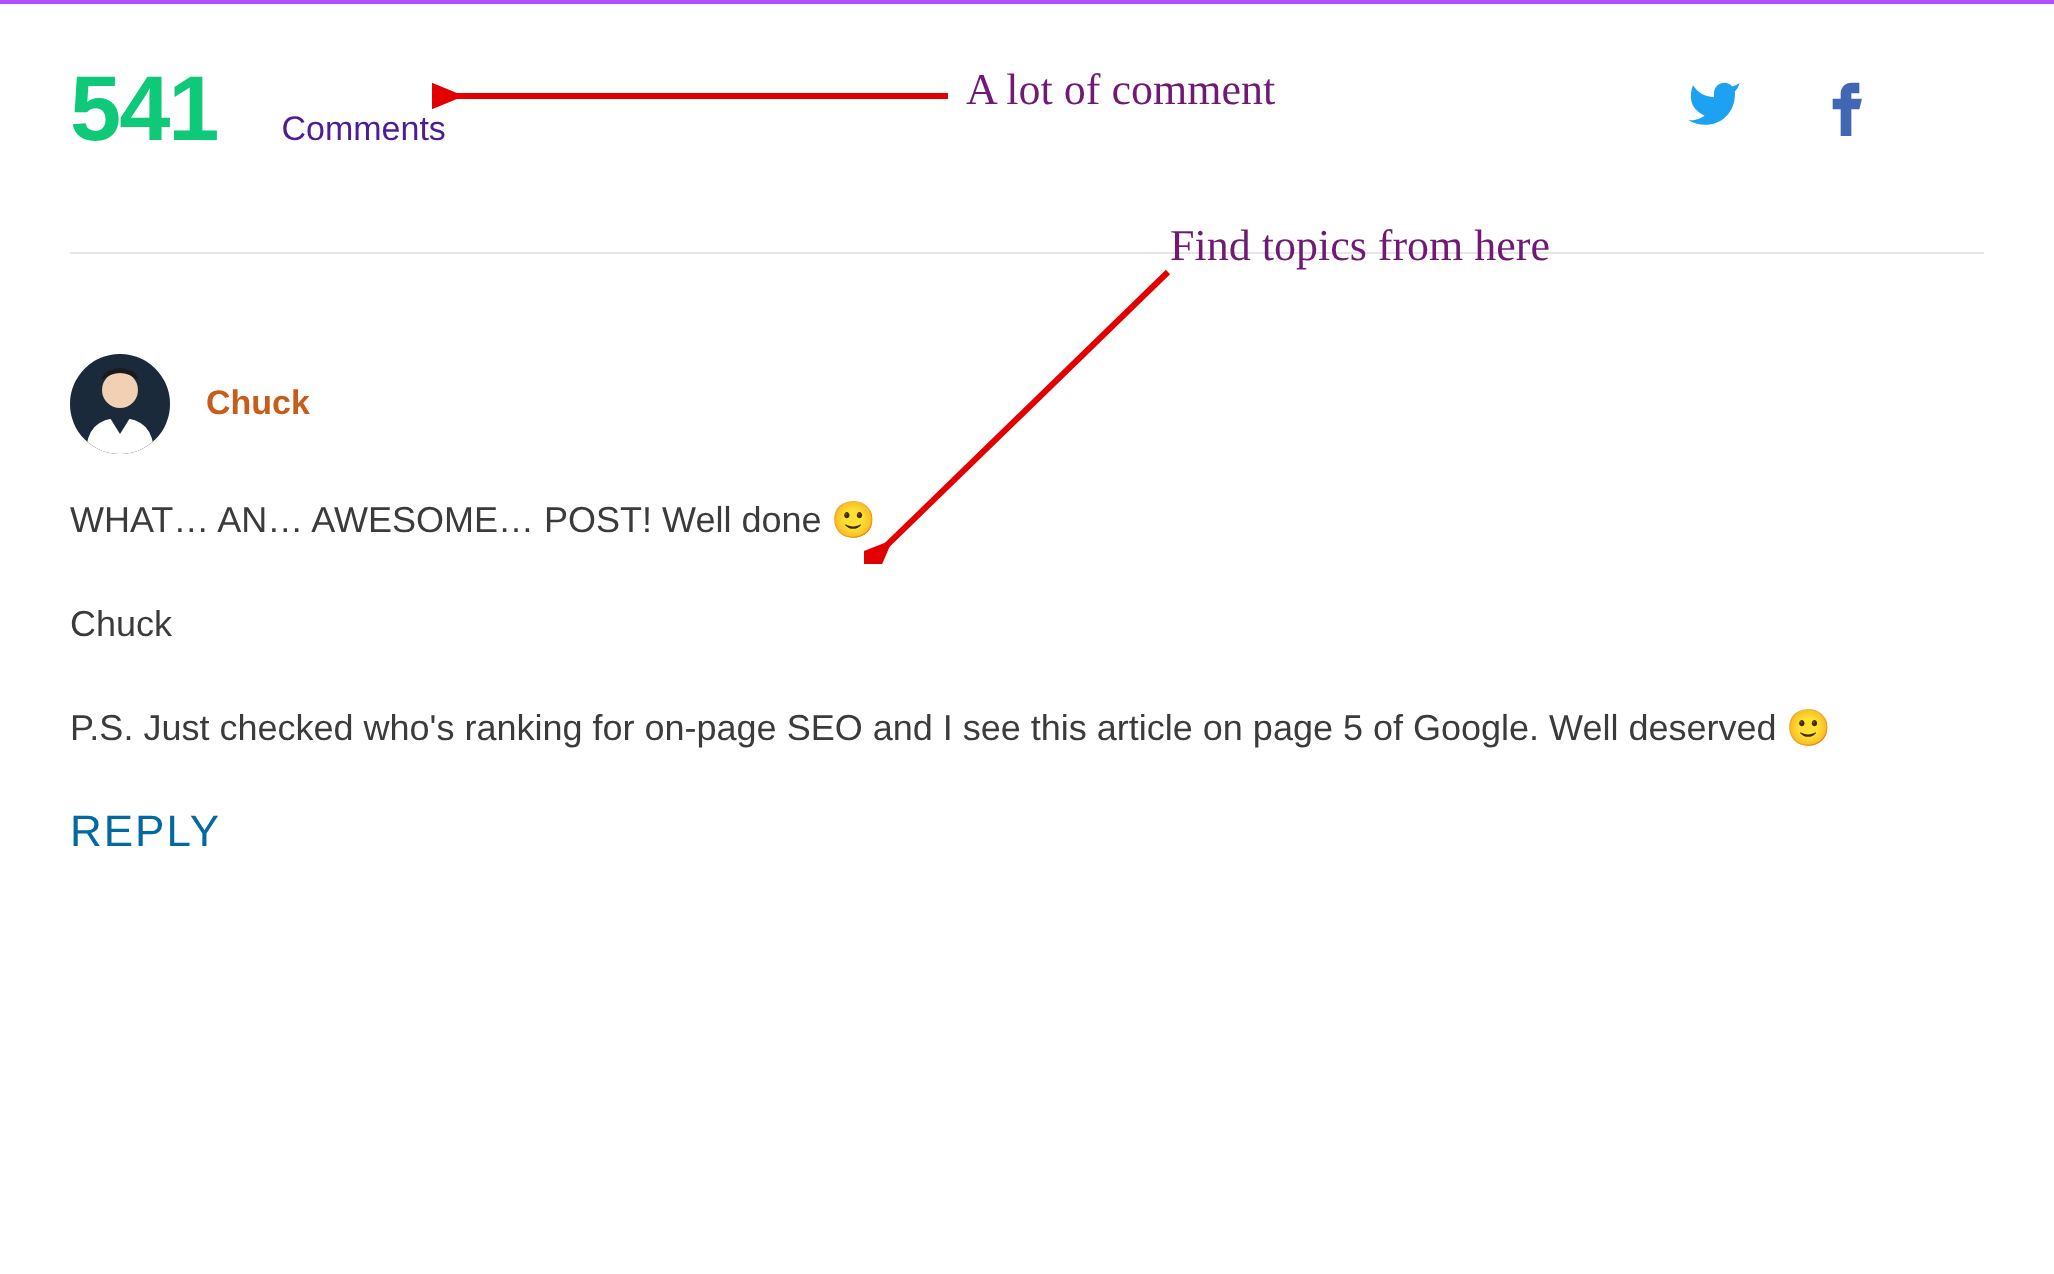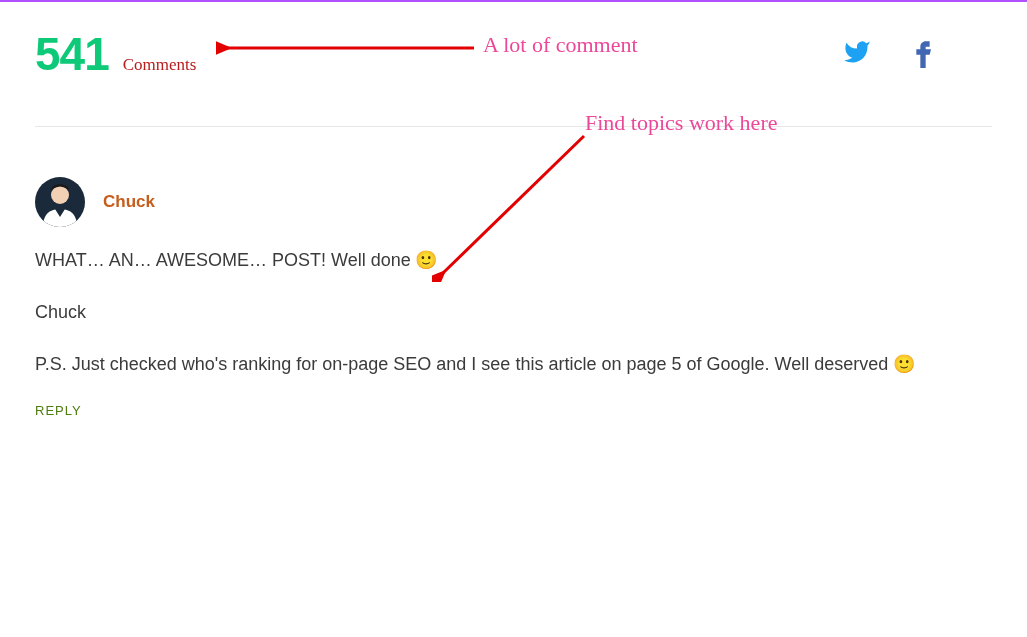--- a/index.html
+++ b/index.html
@@ -19,32 +19,31 @@
       padding: 25px 35px;
     }
     .header-row {
       display: flex;
       align-items: center;
       justify-content: space-between;
     }
     .comments-count-wrap {
       display: flex;
       align-items: baseline;
-      gap: 14px;
+      gap: 32px;
     }
     .count {
       color: #0ec977;
       font-size: 46px;
       font-weight: 800;
       letter-spacing: -1px;
     }
     .count-label {
-      color: #b91c1c;
+      color: #4c1d95;
       font-size: 17px;
-      font-family: Liberation Serif, serif;
     }
     .social {
       display: flex;
       align-items: center;
       gap: 40px;
       padding-right: 60px;
     }
     .social svg {
       cursor: pointer;
     }
@@ -83,29 +82,29 @@
     .comment-body {
       margin-top: 20px;
       color: #3b3b3b;
       font-size: 18px;
       line-height: 1.45;
     }
     .comment-body p {
       margin: 0 0 26px 0;
     }
     .reply {
-      color: #4d7c0f;
-      font-size: 13px;
+      color: #0369a1;
+      font-size: 22px;
       letter-spacing: 1px;
       cursor: pointer;
     }
     
     .annotation {
       position: absolute;
-      color: #ec4899;
+      color: #701a75;
       font-family: "Times New Roman", serif;
       font-size: 22px;
       pointer-events: none;
     }
     .ann1 { left: 483px; top: 30px; }
     .ann2 { left: 585px; top: 108px; }
     .arrow-svg {
       position: absolute;
       pointer-events: none;
     }
@@ -153,21 +152,21 @@
     <div class="comment-body">
       <p>WHAT… AN… AWESOME… POST! Well done 🙂</p>
       <p>Chuck</p>
       <p>P.S. Just checked who's ranking for on-page SEO and I see this article on page 5 of Google. Well deserved 🙂</p>
     </div>
     <div class="reply">REPLY</div>
   </div>
 </div>
 
 <div class="annotation ann1">A lot of comment</div>
-<div class="annotation ann2">Find topics work here</div>
+<div class="annotation ann2">Find topics from here</div>
 
 <svg class="arrow-svg arrow1">
   <defs>
     <marker id="ah1" markerWidth="12" markerHeight="12" refX="2" refY="6" orient="auto">
       <path d="M12,1 L0,6 L12,11 Z" fill="#e20000"></path>
     </marker>
   </defs>
   <line x1="258" y1="10" x2="10" y2="10" stroke="#e20000" stroke-width="3" marker-end="url(#ah1)"></line>
 </svg>
 

